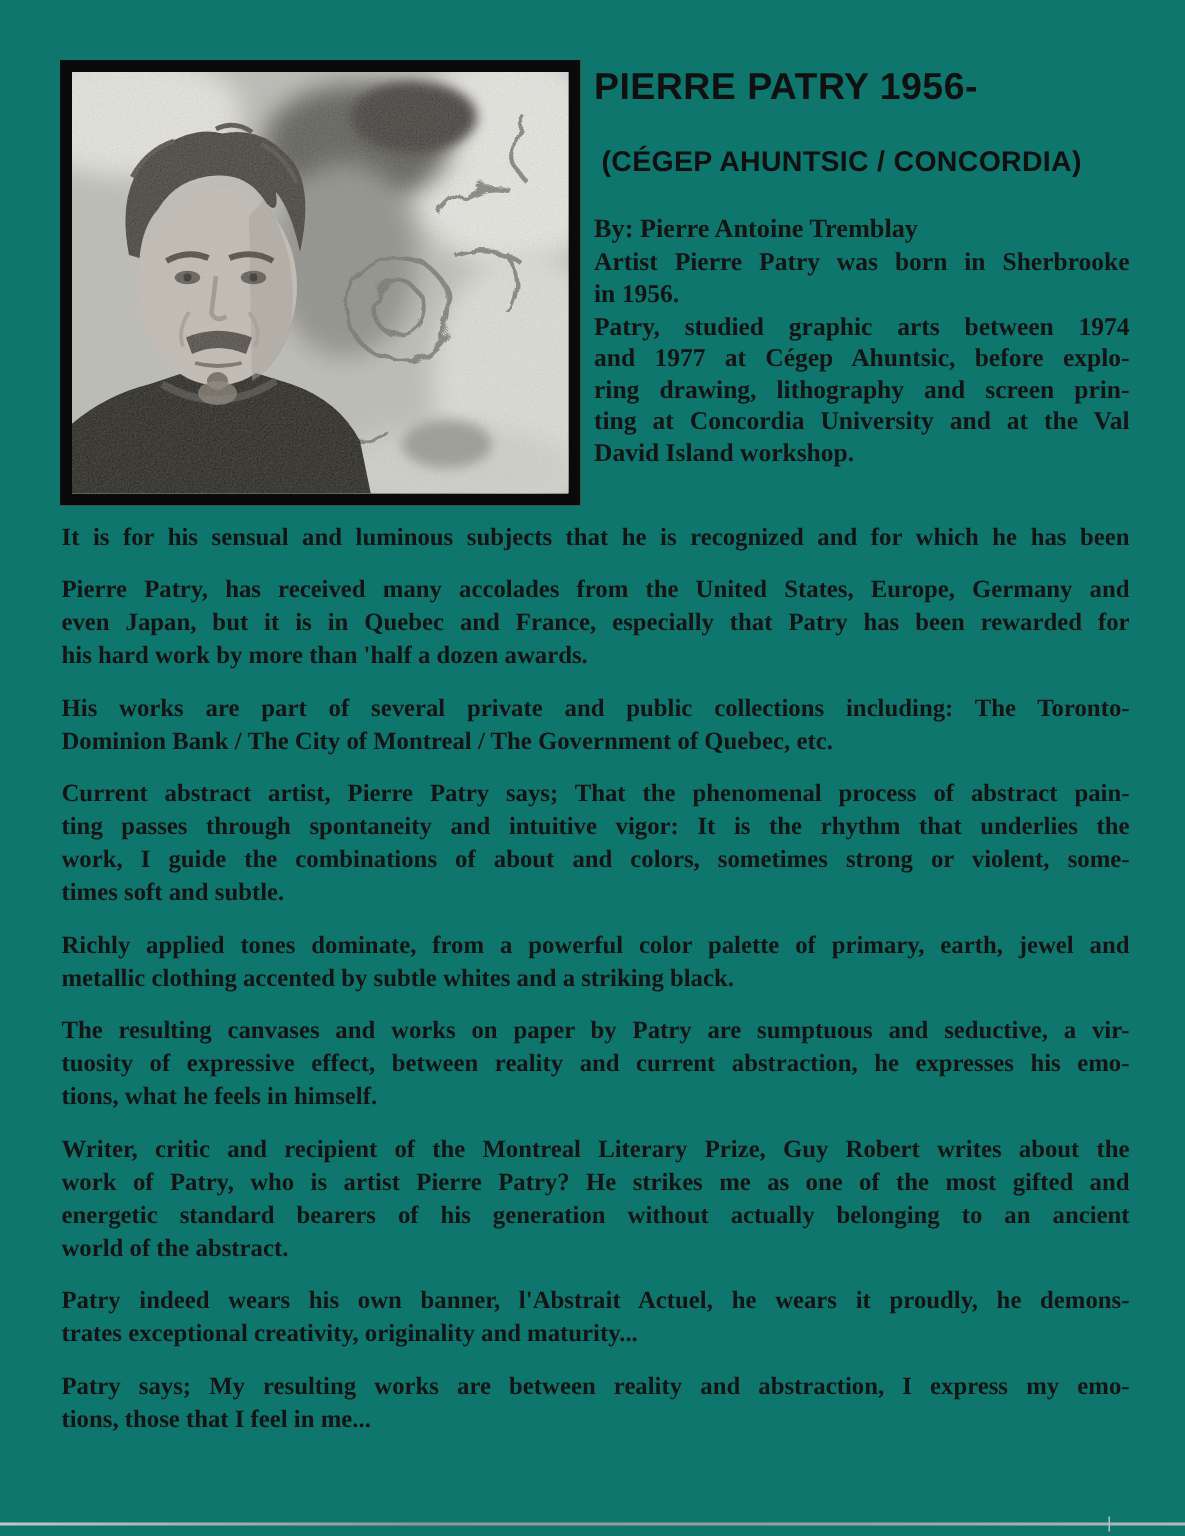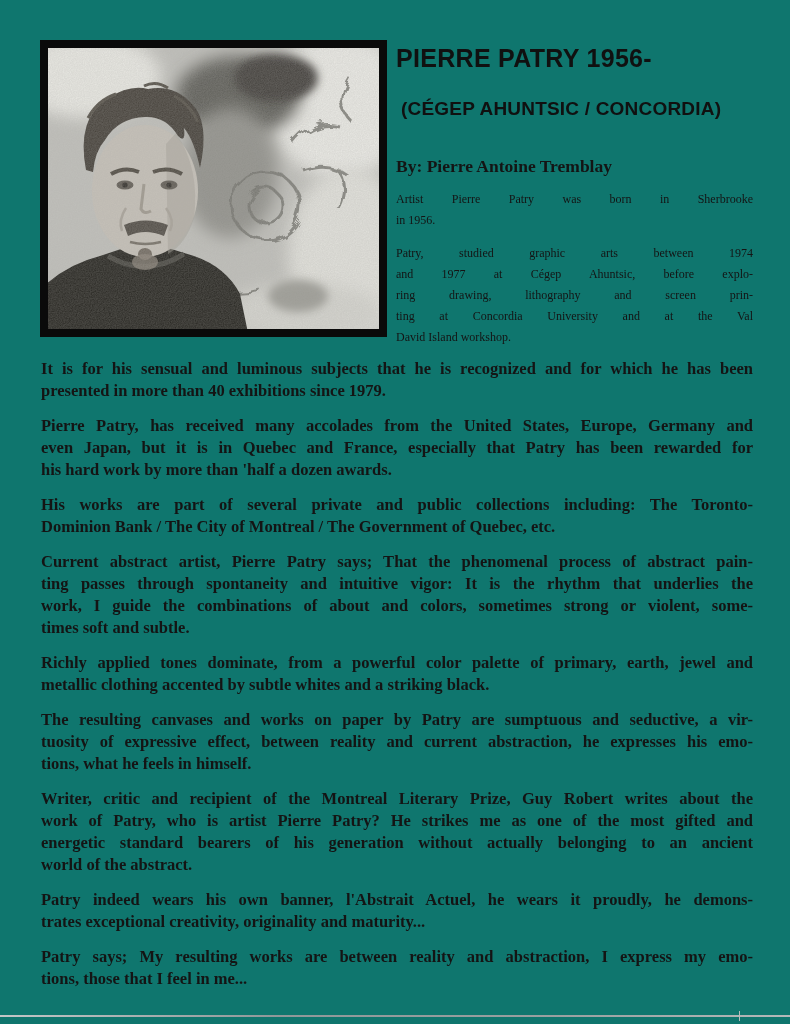--- a/index.html
+++ b/index.html
@@ -15,22 +15,22 @@
   .photo-frame svg{display:block;}
   .right-col{margin-left:9px;width:357px;}
   .title{
     font-family:"Liberation Sans","DejaVu Sans",sans-serif;font-weight:bold;
     font-size:25px;letter-spacing:0.3px;line-height:28px;margin:4px 0 0 0;color:#101010;
   }
   .subtitle{
     font-family:"Liberation Sans","DejaVu Sans",sans-serif;font-weight:bold;
     font-size:19px;letter-spacing:0.2px;line-height:22px;margin:26px 0 0 5px;color:#101010;
   }
-  .byline{font-weight:bold;font-size:17.5px;line-height:22px;margin-top:35px;}
-  .rc-para{font-weight:normal;font-size:12px;line-height:21px;margin-top:12px;}
+  .byline{font-weight:bold;font-size:17.5px;line-height:22px;margin-top:21px;}
+  .rc-para{font-weight:bold;font-size:17px;line-height:21px;margin-top:1px;}
   .rc-para:first-of-type{margin-top:12px;}
   .ln{text-align:justify;text-align-last:justify;text-justify:inter-word;overflow:hidden;}
   .ln.last{text-align:right;text-align-last:left;}
   .bodytext{padding:10px 37px 0 41px;font-weight:bold;font-size:16.5px;line-height:22px;}
   .para{margin-bottom:13px;}
   .bottom-rule{
     position:absolute;left:0;right:0;bottom:7px;height:2px;
     background:linear-gradient(to right,#c3c7c7,#8f9899 35%,#99a0a0 70%,#b4b9b9);
   }
   .side-tick{position:absolute;right:50px;bottom:3px;width:1px;height:10px;background:#b7bcbc;}
@@ -122,21 +122,20 @@
           <div class="ln">ring drawing, lithography and screen prin-</div>
           <div class="ln">ting at Concordia University and at the Val</div>
           <div class="ln last">David Island workshop.</div>
         </div>
     </div>
   </div>
 
   <div class="bodytext">
     <div class="para">
         <div class="ln">It is for his sensual and luminous subjects that he is recognized and for which he has been</div>
-        <div class="ln last">presented in more than 40 exhibitions since 1979.</div>
       </div>
     <div class="para">
         <div class="ln">Pierre Patry, has received many accolades from the United States, Europe, Germany and</div>
         <div class="ln">even Japan, but it is in Quebec and France, especially that Patry has been rewarded for</div>
         <div class="ln last">his hard work by more than 'half a dozen awards.</div>
       </div>
     <div class="para">
         <div class="ln">His works are part of several private and public collections including: The Toronto-</div>
         <div class="ln last">Dominion Bank / The City of Montreal / The Government of Quebec, etc.</div>
       </div>

